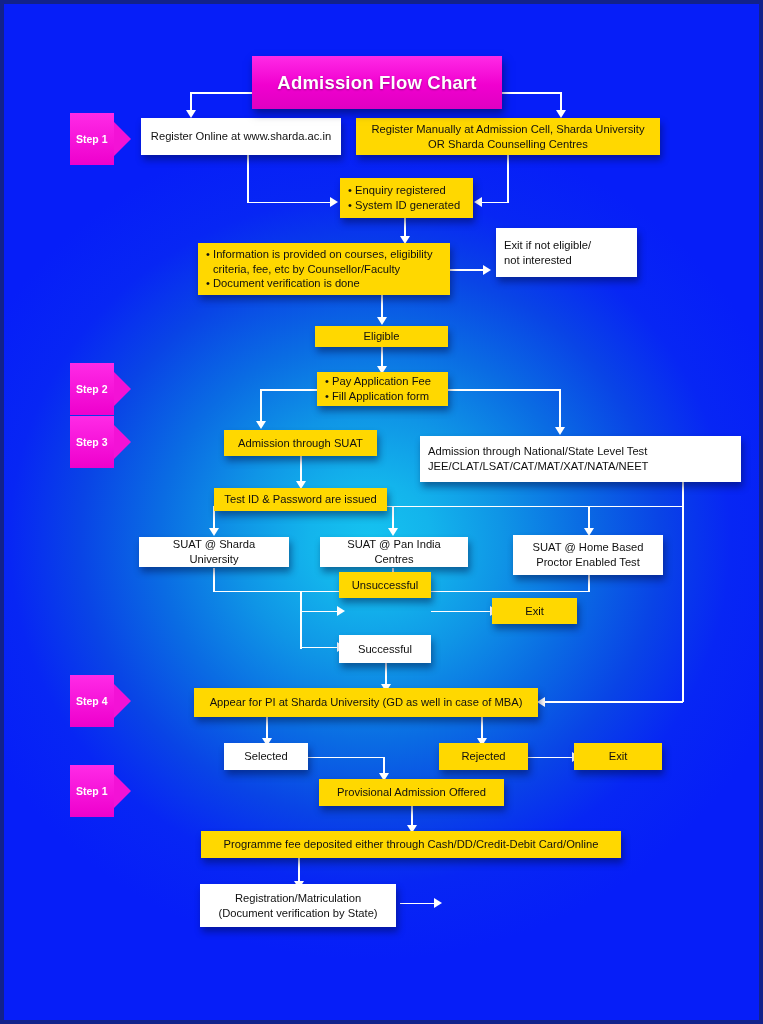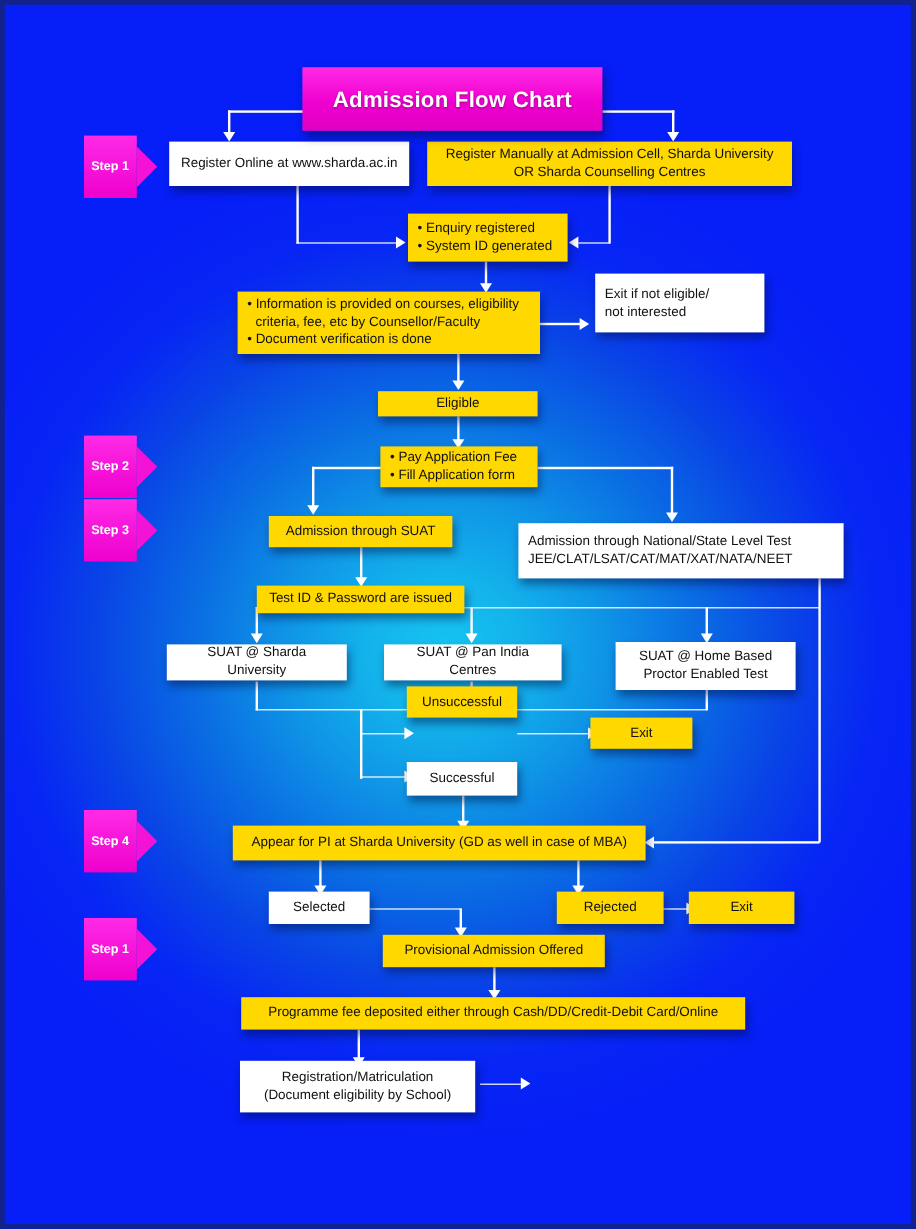--- a/index.html
+++ b/index.html
@@ -238,21 +238,21 @@
     <span class="inner bullets">
       <span>• Pay Application Fee</span>
       <span>• Fill Application form</span>
     </span>
   </div>
 
   <div class="node yellow center" style="left:224px;top:430px;width:153px;height:26px;">
     <span class="inner">Admission through SUAT</span>
   </div>
 
-  <div class="node white left" style="left:432px;top:436px;width:271px;height:46px;">
+  <div class="node white left" style="left:420px;top:436px;width:321px;height:46px;">
     <span class="inner">
       <span>Admission through National/State Level Test</span><br>
       <span>JEE/CLAT/LSAT/CAT/MAT/XAT/NATA/NEET</span>
     </span>
   </div>
 
   <div class="node yellow center" style="left:214px;top:488px;width:173px;height:23px;">
     <span class="inner">Test ID &amp; Password are issued</span>
   </div>
 
@@ -284,37 +284,37 @@
   </div>
 
   <div class="node yellow center" style="left:194px;top:688px;width:344px;height:29px;">
     <span class="inner">Appear for PI at Sharda University (GD as well in case of MBA)</span>
   </div>
 
   <div class="node white center" style="left:224px;top:743px;width:84px;height:27px;">
     <span class="inner">Selected</span>
   </div>
 
-  <div class="node yellow center" style="left:464px;top:743px;width:89px;height:27px;">
+  <div class="node yellow center" style="left:439px;top:743px;width:89px;height:27px;">
     <span class="inner">Rejected</span>
   </div>
 
   <div class="node yellow center" style="left:574px;top:743px;width:88px;height:27px;">
     <span class="inner">Exit</span>
   </div>
 
   <div class="node yellow center" style="left:319px;top:779px;width:185px;height:27px;">
     <span class="inner">Provisional Admission Offered</span>
   </div>
 
   <div class="node yellow center" style="left:201px;top:831px;width:420px;height:27px;">
     <span class="inner">Programme fee deposited either through Cash/DD/Credit-Debit Card/Online</span>
   </div>
 
   <div class="node white center" style="left:200px;top:884px;width:196px;height:43px;">
     <span class="inner">
       <span>Registration/Matriculation</span><br>
-      <span>(Document eligibility by School)</span>
+      <span>(Document verification by State)</span>
     </span>
   </div>
 
 
 </div>
 
 </body></html>

